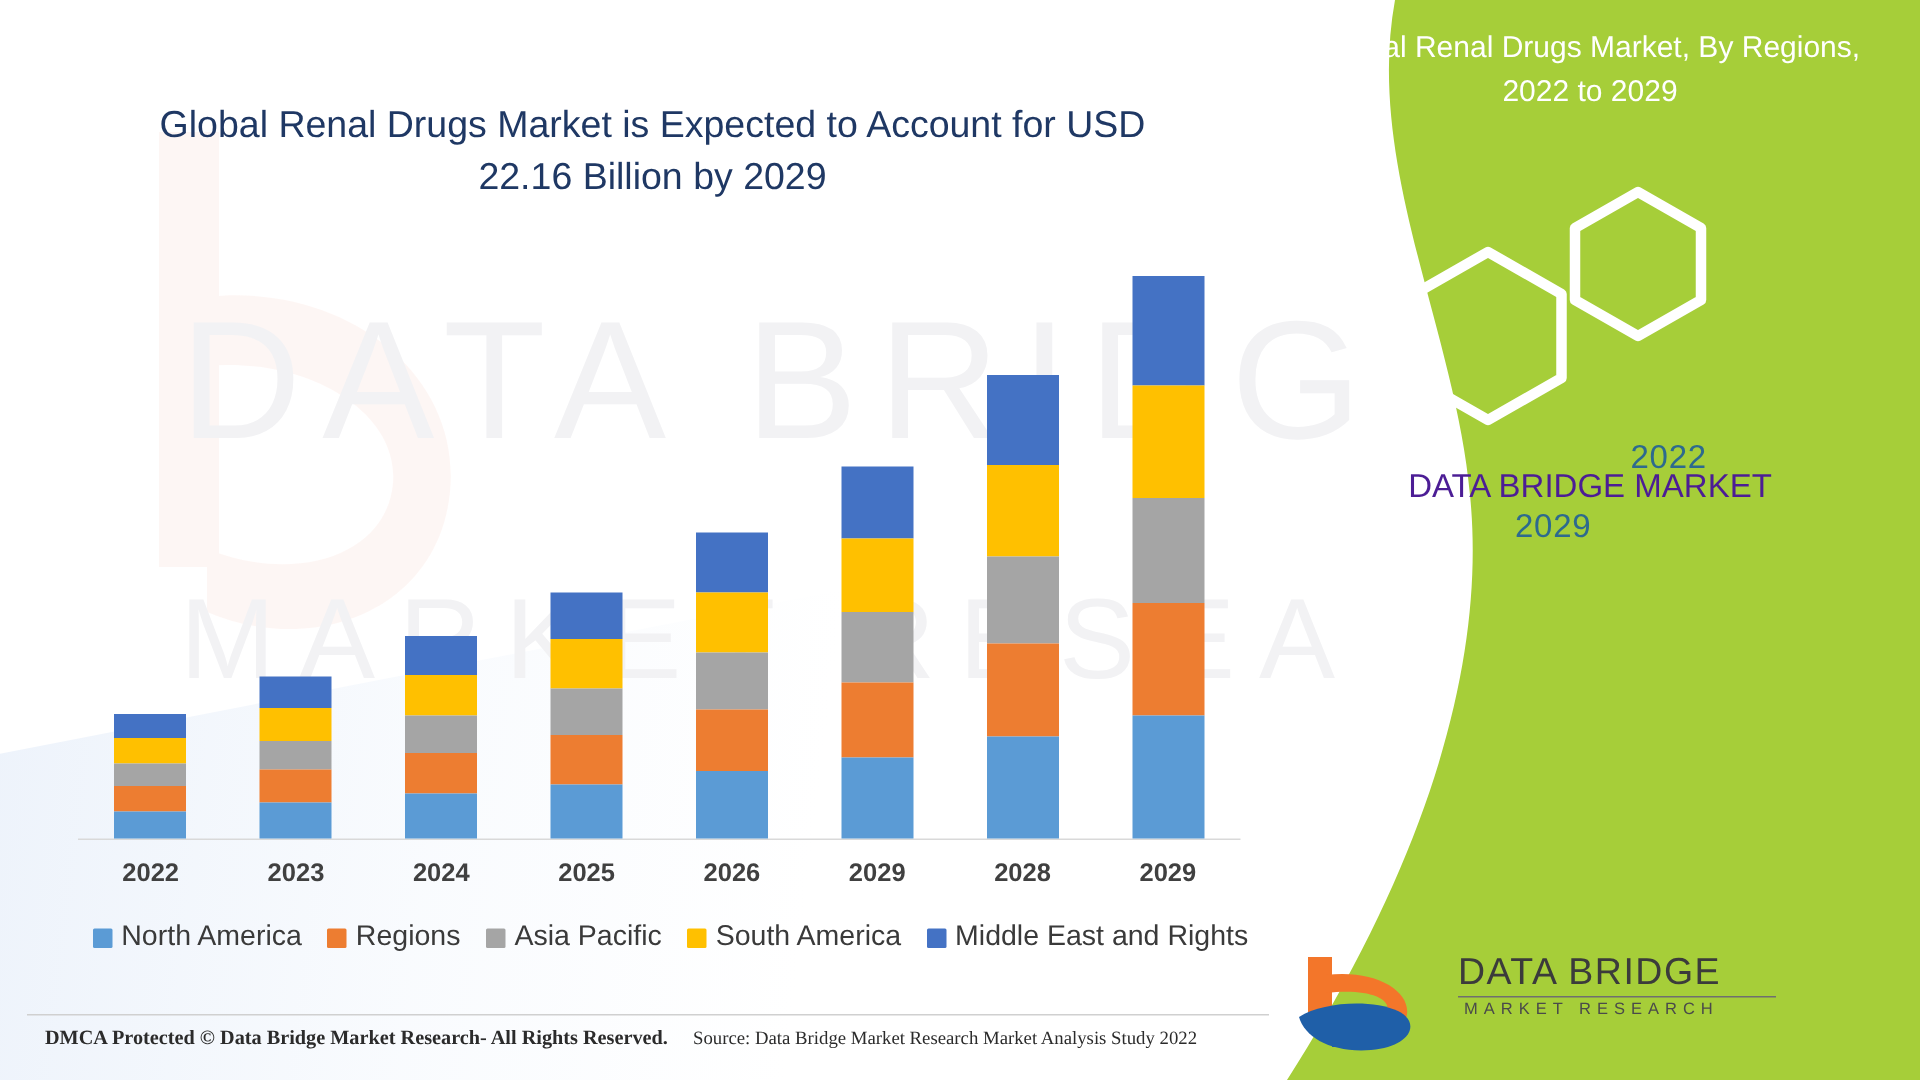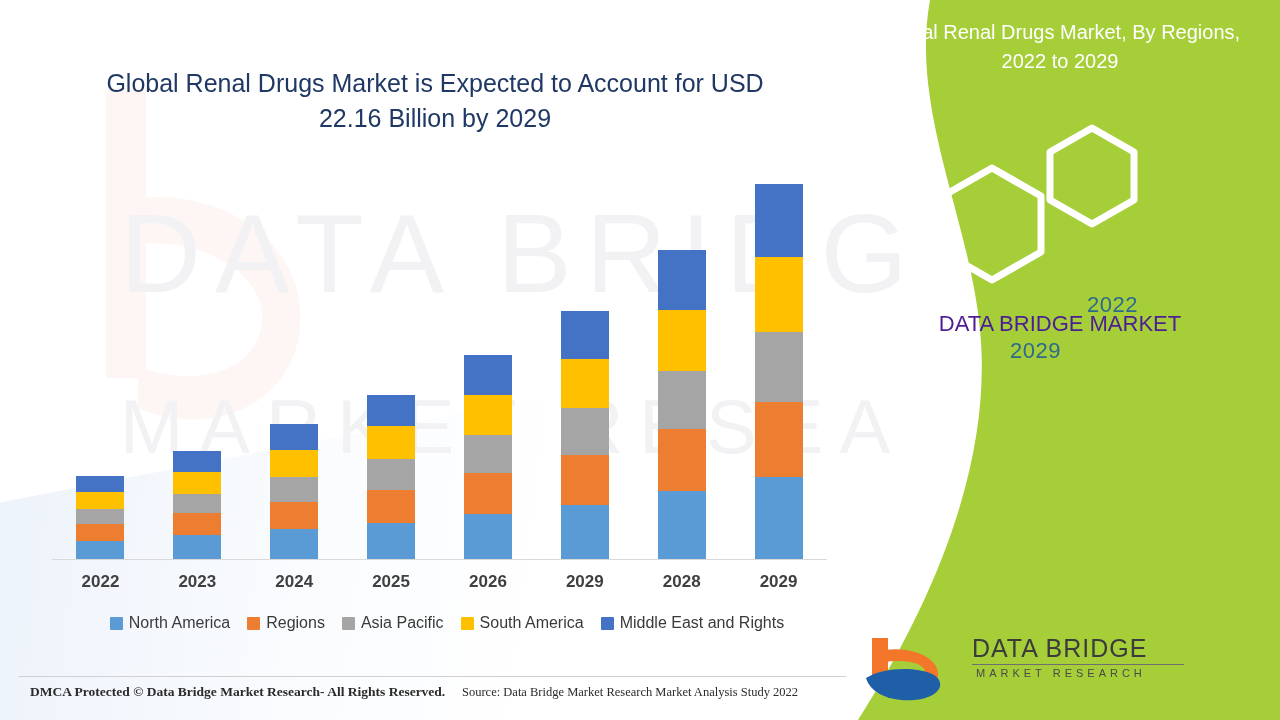--- a/index.html
+++ b/index.html
@@ -140,21 +140,21 @@
     gap: 6px;
     white-space: nowrap;
   }
   .legend-swatch {
     width: 13px; height: 13px;
     flex: 0 0 13px;
     border-radius: 1px;
   }
   .legend-label {
     color: #3a3a3a;
-    font-size: 16px;
+    font-size: 19px;
   }
 
   
   .footer-rule {
     position: absolute;
     left: 18px; top: 676px;
     width: 828px; height: 1px;
     background: #d0d0d0;
   }
   .footer-left {

